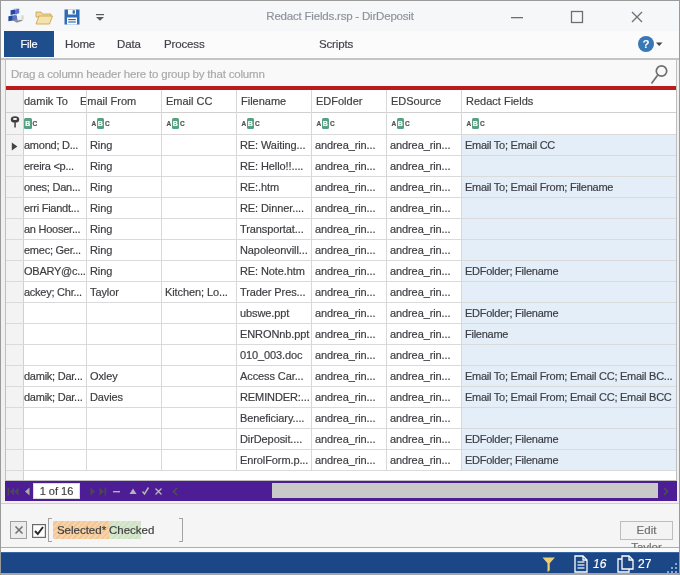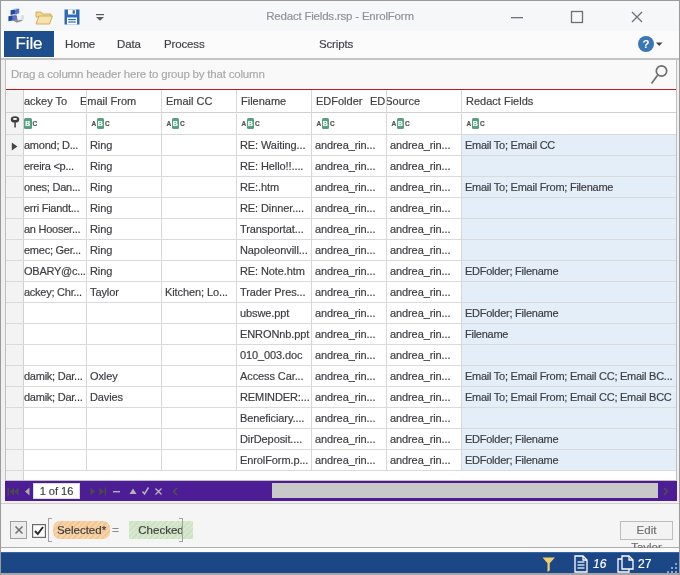--- a/index.html
+++ b/index.html
@@ -4,26 +4,26 @@
 <style>
   html,body{margin:0;padding:0;}
   body{width:680px;height:575px;overflow:hidden;font-family:"Liberation Sans",sans-serif;-webkit-text-stroke:0.18px;}
   .win{position:absolute;left:0;top:0;width:680px;height:575px;background:#f0f0f0;border:1px solid #9a9a9a;box-sizing:border-box;}
   .abs{position:absolute;}
   
   .titlebar{position:absolute;left:0px;top:0px;width:678px;height:30px;background:#f6f7f8;}
   .title{position:absolute;left:0;top:0;width:678px;height:30px;line-height:30px;text-align:center;font-size:11.5px;letter-spacing:-0.2px;color:#8d939e;}
   
   .tabrow{position:absolute;left:0px;top:30px;width:678px;height:27px;background:#fbfbfc;}
-  .filetab{position:absolute;left:3px;top:0;width:50px;height:26px;background:#1f4e8c;color:#fff;text-align:center;line-height:26px;font-size:17px;letter-spacing:-0.15px;}
+  .filetab{position:absolute;left:3px;top:0;width:50px;height:26px;background:#1f4e8c;color:#fff;text-align:center;line-height:26px;font-size:11px;letter-spacing:-0.15px;}
   .tab{position:absolute;top:0;height:26px;line-height:26px;font-size:11.5px;letter-spacing:-0.15px;color:#42424a;}
   .ribline{position:absolute;left:0px;top:57px;width:678px;height:2px;background:#c4c4c4;}
   
   .grid{position:absolute;left:4px;top:59px;width:672px;height:421px;background:#fff;border:1px solid #bfbfbf;border-top:none;box-sizing:border-box;}
-  .gpanel{position:absolute;left:0;top:0;width:670px;height:30px;background:#f9f9fa;border-bottom:1px solid #b91c1c;box-sizing:border-box;}
+  .gpanel{position:absolute;left:0;top:0;width:670px;height:30px;background:#f9f9fa;border-bottom:4px solid #b91c1c;box-sizing:border-box;}
   .gpanel .hint{position:absolute;left:5px;top:0;height:30px;line-height:29px;font-size:11.5px;letter-spacing:-0.2px;color:#a9a9ab;}
   .hdr{position:absolute;left:0;top:30px;width:670px;height:23px;background:#fff;border-bottom:1px solid #d0d0d0;box-sizing:border-box;}
   .hdr .lbl{position:absolute;top:0;height:22px;line-height:22px;font-size:11px;letter-spacing:0px;color:#404040;white-space:nowrap;}
   .filt{position:absolute;left:0;top:53px;width:670px;height:22px;background:#fff;border-bottom:1px solid #d9d9d9;box-sizing:border-box;}
   .icell{background:#f3f3f3;border-right:1px solid #d0d0d0;box-sizing:border-box;}
   .rows{position:absolute;left:0;top:75px;width:670px;height:336px;}
   .rowlines{position:absolute;left:0;top:0;width:670px;height:336px;background:repeating-linear-gradient(to bottom,transparent 0px,transparent 20px,#dadada 20px,#dadada 21px);pointer-events:none;}
   .bluecol{position:absolute;left:455px;top:0;width:215px;height:336px;background:#e3eef9;}
   .vline{position:absolute;top:30px;height:381px;width:1px;background:#d8d8d8;}
   .col{position:absolute;top:0;font-size:11px;letter-spacing:-0.1px;color:#3d3d42;}
@@ -45,21 +45,21 @@
   
   .status{position:absolute;left:0px;top:551px;width:678px;height:23px;background:#1c4787;border-top:1px solid #3a66a5;box-sizing:border-box;}
   .status .txt{position:absolute;left:9px;top:0;height:23px;line-height:23px;color:#fff;font-size:12px;letter-spacing:-0.15px;}
   .snum{position:absolute;top:0;height:23px;line-height:23px;color:#fff;font-size:12px;}
 </style>
 </head>
 <body>
 <div class="win">
 
   <div class="titlebar">
-    <div class="title">Redact Fields.rsp - EnrolForm</div>
+    <div class="title">Redact Fields.rsp - DirDeposit</div>
     <svg class="abs" style="left:7px;top:6px" width="18" height="19" viewBox="0 0 18 19">
       <polygon points="4,13 10,11.2 15,13.5 9,15.8" fill="#8f8f8f"></polygon>
       <polygon points="7,2.6 11.2,1.6 11.2,6.2 7,7.4" fill="#5d74cf"></polygon>
       <polygon points="4.6,2 8.8,1 11.2,1.6 7,2.6" fill="#c7d0ea"></polygon>
       <polygon points="2.6,3.2 7,2.6 7,7.4 2.6,8.2" fill="#24489f"></polygon>
       <polygon points="4.8,8.6 9,7.6 9,12.2 4.8,13.4" fill="#5d74cf"></polygon>
       <polygon points="2.4,8 6.6,7 9,7.6 4.8,8.6" fill="#c7d0ea"></polygon>
       <polygon points="0.4,9.2 4.8,8.6 4.8,13.4 0.4,14.2" fill="#24489f"></polygon>
       <polygon points="9.6,8.8 13.6,7.9 13.6,12.4 9.6,13.6" fill="#f2f2f2"></polygon>
       <polygon points="7.4,8.2 11.4,7.3 13.6,7.9 9.6,8.8" fill="#fbfbfb"></polygon>
@@ -111,26 +111,26 @@
     <div class="icell abs" style="left:0;top:30px;width:18px;height:390px;"></div>
     <div class="gpanel">
       <div class="hint">Drag a column header here to group by that column</div>
       <svg class="abs" style="left:642px;top:3px" width="22" height="24" viewBox="0 0 22 24">
         <circle cx="13.5" cy="8" r="5.2" fill="none" stroke="#6f6f6f" stroke-width="1.7"></circle>
         <line x1="9.6" y1="12.2" x2="3.5" y2="20.5" stroke="#6f6f6f" stroke-width="1.7"></line>
       </svg>
     </div>
     <div class="hdr">
       <div class="icell abs" style="left:0;top:0;width:18px;height:22px;"></div>
-      <div class="lbl" style="left:18px">ackey To</div>
+      <div class="lbl" style="left:18px">damik To</div>
       <div class="lbl" style="left:74px">Email From</div>
       <div class="lbl" style="left:160px">Email CC</div>
       <div class="lbl" style="left:235px">Filename</div>
       <div class="lbl" style="left:310px">EDFolder</div>
-      <div class="lbl" style="left:364px">EDSource</div>
+      <div class="lbl" style="left:385px">EDSource</div>
       <div class="lbl" style="left:460px">Redact Fields</div>
     </div>
     <div class="filt">
       <div class="icell abs" style="left:0;top:0;width:18px;height:21px;">
         <svg class="abs" style="left:4px;top:3px" width="10" height="13" viewBox="0 0 10 13">
           <ellipse cx="5" cy="3.4" rx="4.2" ry="3.2" fill="#3f3f3f"></ellipse>
           <ellipse cx="5" cy="3" rx="2.1" ry="1.1" fill="#fff"></ellipse>
           <rect x="4.3" y="6" width="1.5" height="5.5" fill="#3f3f3f"></rect>
         </svg>
       </div>
@@ -355,23 +355,23 @@
     <div class="xbtn">
       <svg class="abs" style="left:3px;top:3px" width="10" height="10" viewBox="0 0 10 10">
           <path d="M1.5 1.5 L8.5 8.5 M8.5 1.5 L1.5 8.5" stroke="#6f6f6f" stroke-width="1.5"></path>
         </svg>
     </div>
     <svg class="abs" style="left:30.5px;top:20px" width="14" height="14" viewBox="0 0 14 14">
       <rect x="0.6" y="0.6" width="12.8" height="12.8" fill="#fff" stroke="#6b6b6b" stroke-width="1.2"></rect>
       <path d="M3 7 L5.8 10 L11 3" stroke="#2b2b2b" stroke-width="2" fill="none"></path>
     </svg>
     <div class="brk" style="left:47px;border-right:none;"></div>
-    <div class="tag" style="left:52px;width:57px;background:repeating-linear-gradient(135deg,#f8d2a8 0 2px,#f2c794 2px 4px);border-radius:7px;">Selected*</div>
+    <div class="tag" style="left:52px;width:57px;background:repeating-linear-gradient(135deg,#f8d2a8 0 2px,#f2c794 2px 4px);">Selected*</div>
     <div class="abs" style="left:111px;top:17px;height:18px;line-height:18px;font-size:12px;color:#8a8a8a;">=</div>
-    <div class="tag" style="left:128px;width:64px;background:repeating-linear-gradient(135deg,#d8e8cf 0 2px,#cde2c2 2px 4px);">Checked</div>
+    <div class="tag" style="left:108px;width:32px;background:repeating-linear-gradient(135deg,#d8e8cf 0 2px,#cde2c2 2px 4px);text-align:right;">Checked</div>
     <div class="brk" style="left:178px;border-left:none;"></div>
     <div class="editbtn">Edit Taylor</div>
   </div>
   <div class="abs" style="left:0px;top:547px;width:678px;height:4px;background:#fafafa;"></div>
 
   <div class="status">
     <svg class="abs" style="left:541px;top:4px" width="14" height="16" viewBox="0 0 14 16">
       <polygon points="0.5,0.6 12.9,0.6 7.7,6.2 7.7,13.6 5.5,15 5.5,6.2" fill="#f2cf6e"></polygon>
     </svg>
     <svg class="abs" style="left:573px;top:2px" width="14" height="18" viewBox="0 0 14 18">

